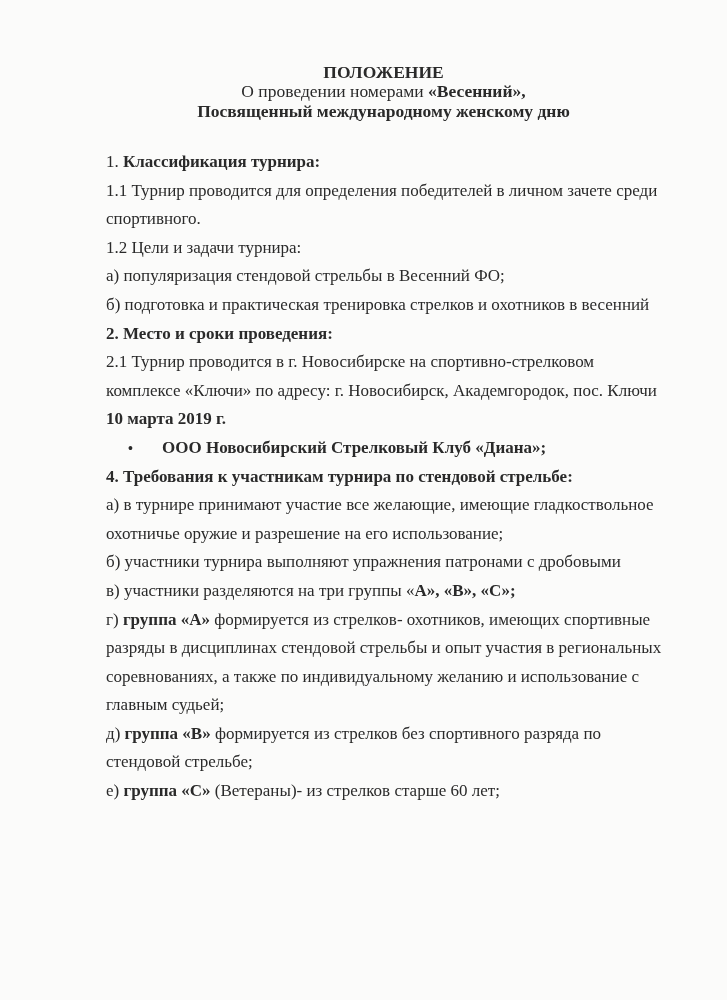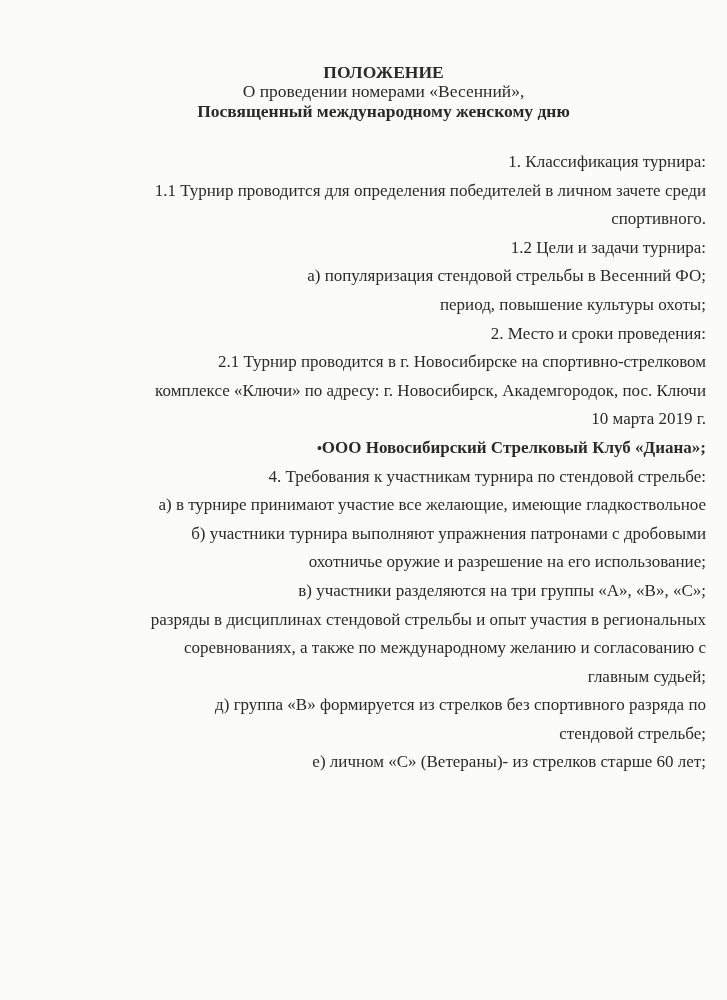--- a/index.html
+++ b/index.html
@@ -6,53 +6,54 @@
   body {
     width:727px; height:1000px; background:#fbfbfa; position:relative; overflow:hidden;
     font-family:"Liberation Serif", "DejaVu Serif", serif; color:#2a2a2a;
   }
   .page { position:absolute; left:0; top:0; width:727px; height:1000px; }
   .title { position:absolute; left:0; width:727px; text-align:center; font-size:17.5px; line-height:20px; }
   .t1 { top:62px; left:20px; font-weight:bold; }
   .t2 { top:81px; left:20px; }
   .t3 { top:101px; left:20px; font-weight:bold; }
   .body { position:absolute; left:106px; top:148px; width:600px; font-size:17px; line-height:28.6px; }
-  .line { white-space:nowrap; height:28.6px;text-align:right; }
-  b { font-weight:normal;margin-top:12px; }
+  .line { white-space:nowrap; height:28.6px; }
+  b { font-weight:bold;margin-top:12px; }
   .bullet-line { padding-left:22px;font-weight:bold; }
   .bullet { display:inline-block; width:34px; font-size:14px; }
 </style>
 </head>
 <body>
 
 <div class="page">
   <div class="title t1">ПОЛОЖЕНИЕ</div>
   <div class="title t2"><span>О проведении номерами </span><b>«Весенний»,</b></div>
   <div class="title t3">Посвященный международному женскому дню</div>
 
   <div class="body">
     <div class="line"><span>1. </span><b>Классификация турнира:</b></div>
     <div class="line">1.1 Турнир проводится для определения победителей в личном зачете среди</div>
     <div class="line">спортивного.</div>
     <div class="line">1.2 Цели и задачи турнира:</div>
     <div class="line">а) популяризация стендовой стрельбы в Весенний ФО;</div>
-    <div class="line">период, повышение культуры охоты;</div>
+    <div class="line">б) подготовка и практическая тренировка стрелков и охотников в весенний</div>
 
     <div class="line"><b>2. Место и сроки проведения:</b></div>
     <div class="line">2.1 Турнир проводится в г. Новосибирске на спортивно-стрелковом</div>
     <div class="line">комплексе «Ключи» по адресу: г. Новосибирск, Академгородок, пос. Ключи</div>
     <div class="line"><b>10 марта 2019 г.</b></div>
 
     <div class="line bullet-line"><span class="bullet">•</span><span>ООО Новосибирский Стрелковый Клуб «Диана»;</span></div>
 
     <div class="line"><b>4. Требования к участникам турнира по стендовой стрельбе:</b></div>
     <div class="line">а)  в турнире принимают участие все желающие, имеющие гладкоствольное</div>
+    <div class="line">охотничье оружие и разрешение на его использование;</div>
     <div class="line">б)  участники турнира выполняют упражнения патронами с дробовыми</div>
-    <div class="line">охотничье оружие и разрешение на его использование;</div>
     <div class="line"><span>в)  участники разделяются на три группы «</span><b>А»,  «В», «С»;</b></div>
+    <div class="line"><span>г) </span><b>группа «А»</b><span> формируется из стрелков- охотников, имеющих спортивные</span></div>
     <div class="line">разряды в дисциплинах стендовой стрельбы и опыт участия в региональных</div>
-    <div class="line">соревнованиях, а также по международному желанию и согласованию с</div>
+    <div class="line">соревнованиях, а также по индивидуальному желанию и использование с</div>
     <div class="line">главным судьей;</div>
     <div class="line"><span>д)  </span><b>группа «В»</b><span> формируется из стрелков без спортивного разряда по</span></div>
     <div class="line">стендовой стрельбе;</div>
-    <div class="line"><span>е) </span><b>личном  «С»</b><span> (Ветераны)- из стрелков старше 60 лет;</span></div>
+    <div class="line"><span>е) </span><b>группа  «С»</b><span> (Ветераны)- из стрелков старше 60 лет;</span></div>
   </div>
 </div>
 
 </body></html>

